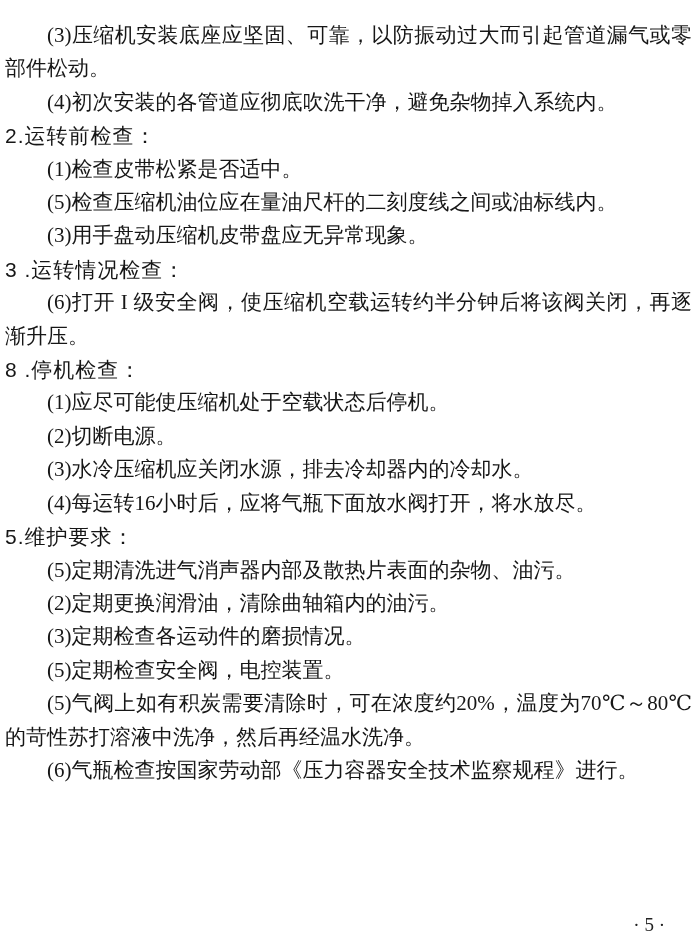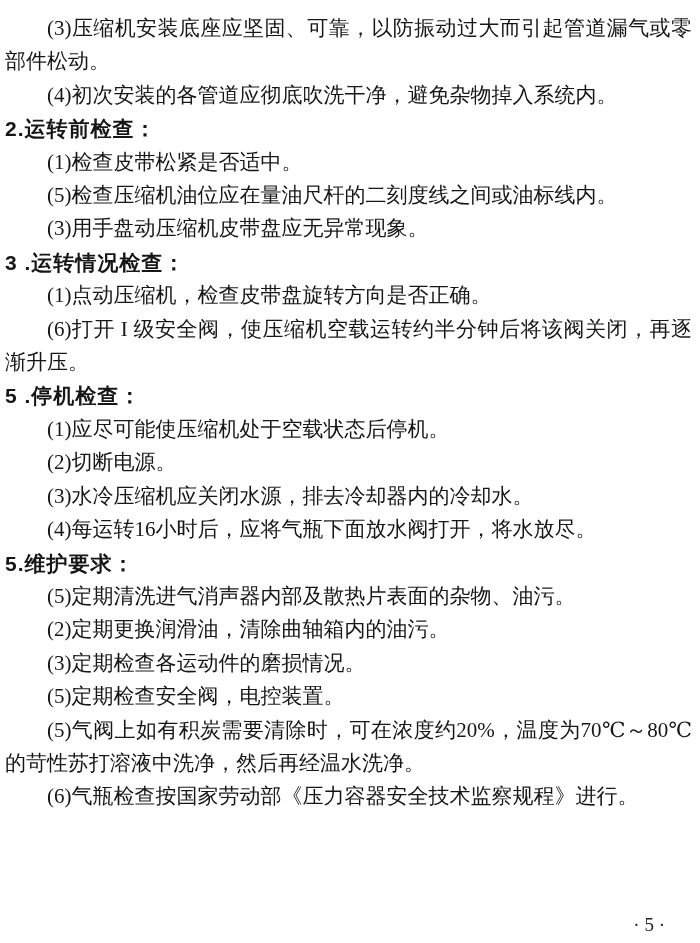--- a/index.html
+++ b/index.html
@@ -6,31 +6,31 @@
   body {
     width: 700px;
     height: 943px;
     background: #ffffff;
     color: #161616;
     font-family: "Liberation Serif", "DejaVu Serif", serif;
     position: relative;
     overflow: hidden;
   }
   .doc {
-    padding: 12px 8px 0 5px;
+    padding: 19px 8px 0 5px;
     font-size: 21px;
     line-height: 33.4px;
     text-align: justify;
     text-justify: inter-ideograph;
   }
   .doc p { margin: 0; }
   .para { text-indent: 2em; }
   .heading {
     font-family: "Liberation Sans", "DejaVu Sans", sans-serif;
-    font-weight: bold;
+    font-weight: normal;
     text-indent: 0;
     letter-spacing: 1px;
   }
   .page-number {
     position: absolute;
     right: 35px;
     bottom: 7px;
     font-size: 19px;
     color: #222;
   }
@@ -39,23 +39,22 @@
 <body>
 
 <div class="doc">
   <p class="para">(3)压缩机安装底座应坚固、可靠，以防振动过大而引起管道漏气或零部件松动。</p>
   <p class="para">(4)初次安装的各管道应彻底吹洗干净，避免杂物掉入系统内。</p>
   <p class="heading">2.运转前检查：</p>
   <p class="para">(1)检查皮带松紧是否适中。</p>
   <p class="para">(5)检查压缩机油位应在量油尺杆的二刻度线之间或油标线内。</p>
   <p class="para">(3)用手盘动压缩机皮带盘应无异常现象。</p>
   <p class="heading">3 .运转情况检查：</p>
-  <p class="para">(1)点动压缩机，检查皮带盘旋转方向是否正确。</p>
   <p class="para">(6)打开 I 级安全阀，使压缩机空载运转约半分钟后将该阀关闭，再逐渐升压。</p>
-  <p class="heading">5 .停机检查：</p>
+  <p class="heading">8 .停机检查：</p>
   <p class="para">(1)应尽可能使压缩机处于空载状态后停机。</p>
   <p class="para">(2)切断电源。</p>
   <p class="para">(3)水冷压缩机应关闭水源，排去冷却器内的冷却水。</p>
   <p class="para">(4)每运转16小时后，应将气瓶下面放水阀打开，将水放尽。</p>
   <p class="heading">5.维护要求：</p>
   <p class="para">(5)定期清洗进气消声器内部及散热片表面的杂物、油污。</p>
   <p class="para">(2)定期更换润滑油，清除曲轴箱内的油污。</p>
   <p class="para">(3)定期检查各运动件的磨损情况。</p>
   <p class="para">(5)定期检查安全阀，电控装置。</p>
   <p class="para">(5)气阀上如有积炭需要清除时，可在浓度约20%，温度为70℃～80℃的苛性苏打溶液中洗净，然后再经温水洗净。</p>

